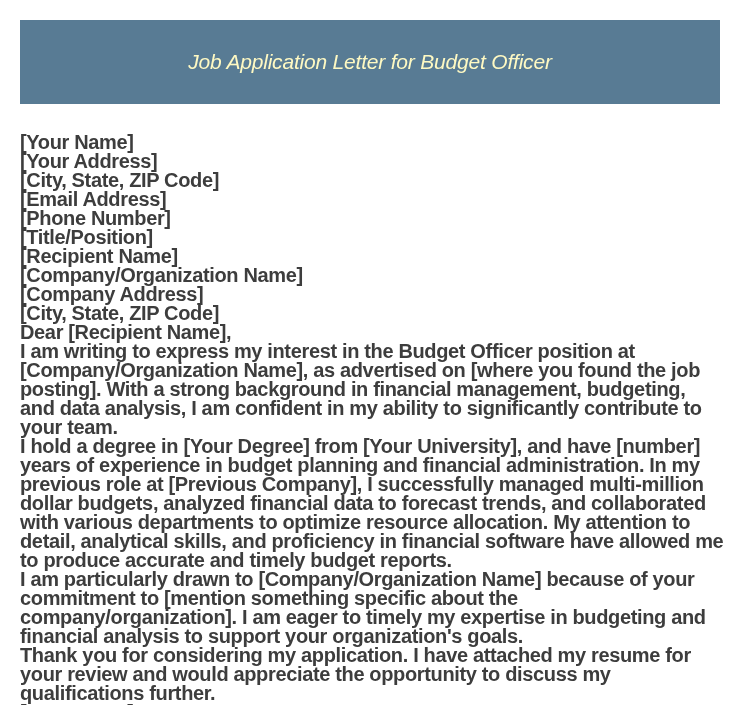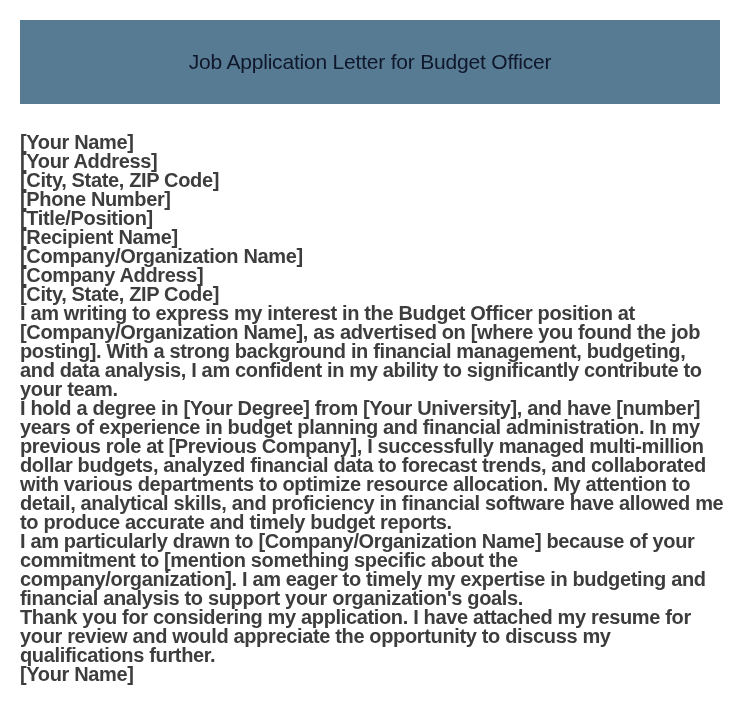--- a/index.html
+++ b/index.html
@@ -19,23 +19,24 @@
       left: 20px;
       top: 20px;
       width: 700px;
       height: 84px;
       background: #587b94;
       display: flex;
       align-items: center;
       justify-content: center;
     }
     .header-title {
-      color: #0f172a;
+      color: #fef9c3;
       font-size: 21px;
       letter-spacing: -0.2px;
+      font-style: italic;
     }
     .letter {
       position: absolute;
       left: 20px;
       top: 133px;
       width: 705px;
       font-size: 20px;
       line-height: 19px;
       letter-spacing: -0.35px;
       font-weight: bold;
@@ -50,27 +51,29 @@
 
 <div class="header">
   <div class="header-title">Job Application Letter for Budget Officer</div>
 </div>
 
 <div class="letter">
   <div>
     <p class="line">[Your Name]</p>
     <p class="line">[Your Address]</p>
     <p class="line">[City, State, ZIP Code]</p>
+    <p class="line">[Email Address]</p>
     <p class="line">[Phone Number]</p>
   </div>
   <div>
     <p class="line">[Title/Position]</p>
     <p class="line">[Recipient Name]</p>
     <p class="line">[Company/Organization Name]</p>
     <p class="line">[Company Address]</p>
     <p class="line">[City, State, ZIP Code]</p>
   </div>
+  <p class="line">Dear [Recipient Name],</p>
   <p class="para">I am writing to express my interest in the Budget Officer position at [Company/Organization Name], as advertised on [where you found the job posting]. With a strong background in financial management, budgeting, and data analysis, I am confident in my ability to significantly contribute to your team.</p>
   <p class="para">I hold a degree in [Your Degree] from [Your University], and have [number] years of experience in budget planning and financial administration. In my previous role at [Previous Company], I successfully managed multi-million dollar budgets, analyzed financial data to forecast trends, and collaborated with various departments to optimize resource allocation. My attention to detail, analytical skills, and proficiency in financial software have allowed me to produce accurate and timely budget reports.</p>
   <p class="para">I am particularly drawn to [Company/Organization Name] because of your commitment to [mention something specific about the company/organization]. I am eager to timely my expertise in budgeting and financial analysis to support your organization's goals.</p>
   <p class="para">Thank you for considering my application. I have attached my resume for your review and would appreciate the opportunity to discuss my qualifications further.</p>
   <p class="line">[Your Name]</p>
 </div>
 
 </body></html>

